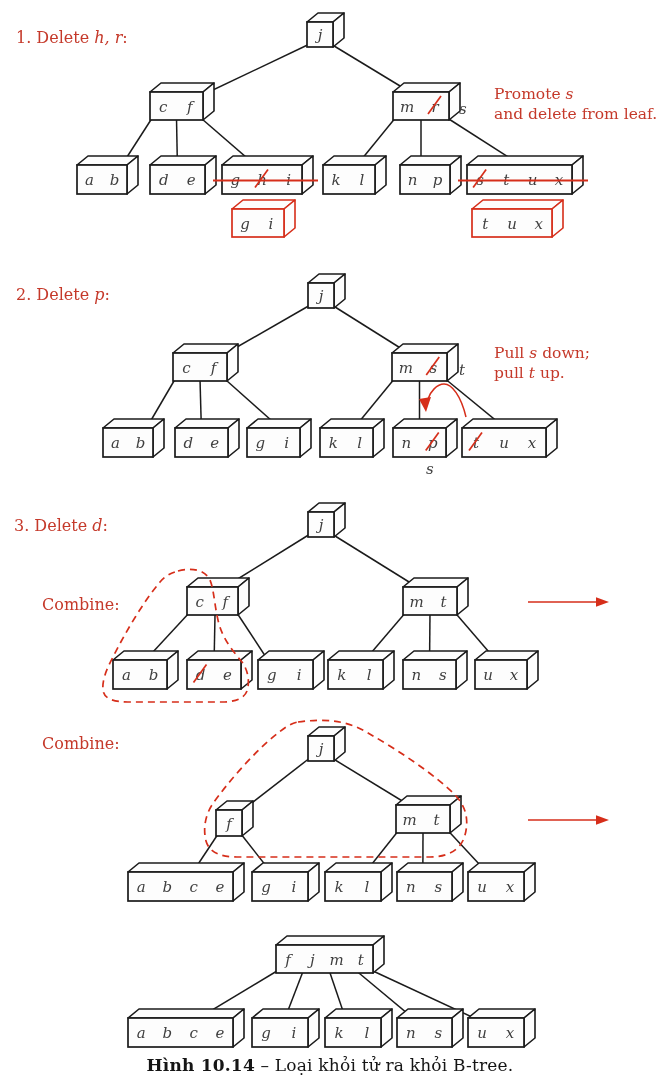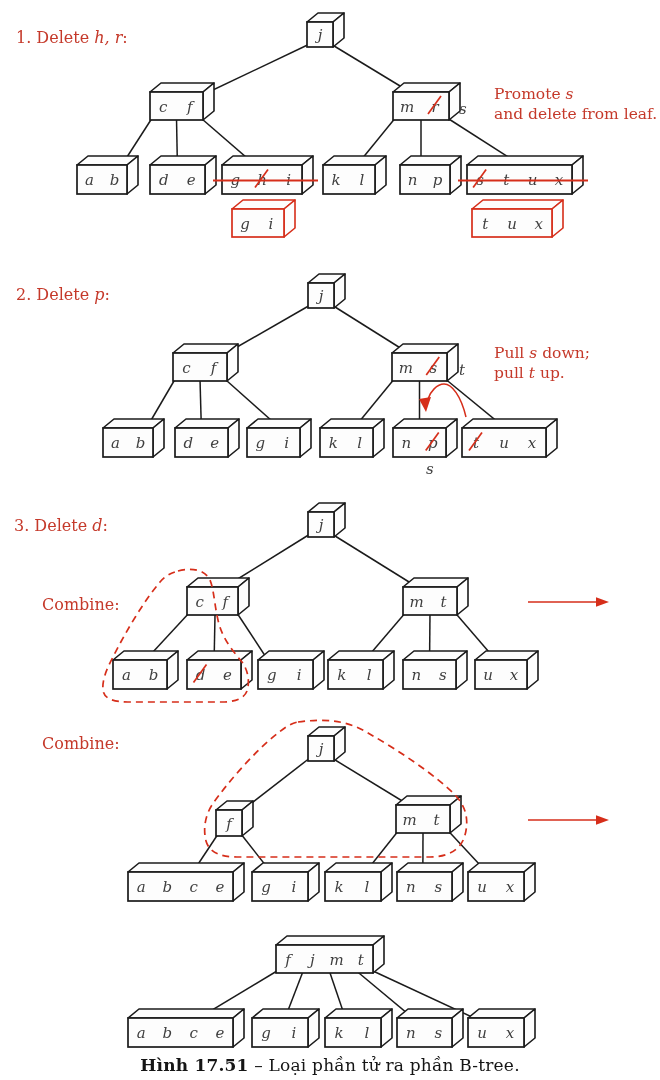--- a/index.html
+++ b/index.html
@@ -295,14 +295,14 @@
       <text x="16" y="43" fill="#c5392a" font-size="16" font-family="&quot;DejaVu Serif&quot;, serif"><tspan>1. Delete </tspan><tspan font-style="italic">h, r</tspan><tspan>:</tspan></text>
       <text x="494" y="99" fill="#c5392a" font-size="15.5" font-family="&quot;DejaVu Serif&quot;, serif"><tspan>Promote </tspan><tspan font-style="italic">s</tspan></text>
       <text x="494" y="119" fill="#c5392a" font-size="15.5" font-family="&quot;DejaVu Serif&quot;, serif"><tspan>and delete from leaf.</tspan></text>
       <text x="16" y="300" fill="#c5392a" font-size="16" font-family="&quot;DejaVu Serif&quot;, serif"><tspan>2. Delete </tspan><tspan font-style="italic">p</tspan><tspan>:</tspan></text>
       <text x="494" y="358" fill="#c5392a" font-size="15.5" font-family="&quot;DejaVu Serif&quot;, serif"><tspan>Pull </tspan><tspan font-style="italic">s</tspan><tspan> down;</tspan></text>
       <text x="494" y="378" fill="#c5392a" font-size="15.5" font-family="&quot;DejaVu Serif&quot;, serif"><tspan>pull </tspan><tspan font-style="italic">t</tspan><tspan> up.</tspan></text>
       <text x="14" y="531" fill="#c5392a" font-size="16" font-family="&quot;DejaVu Serif&quot;, serif"><tspan>3. Delete </tspan><tspan font-style="italic">d</tspan><tspan>:</tspan></text>
       <text x="42" y="610" fill="#c5392a" font-size="16" font-family="&quot;DejaVu Serif&quot;, serif"><tspan>Combine:</tspan></text>
       <text x="42" y="749" fill="#c5392a" font-size="16" font-family="&quot;DejaVu Serif&quot;, serif"><tspan>Combine:</tspan></text>
     </svg>
-  <div class="caption"><span class="cap-bold">Hình 17.51</span><span> – Loại phần tử ra phần B-tree.</span></div>
+  <div class="caption"><span class="cap-bold">Hình 10.14</span><span> – Loại khỏi tử ra khỏi B-tree.</span></div>
 </div>
 
 </body></html>

